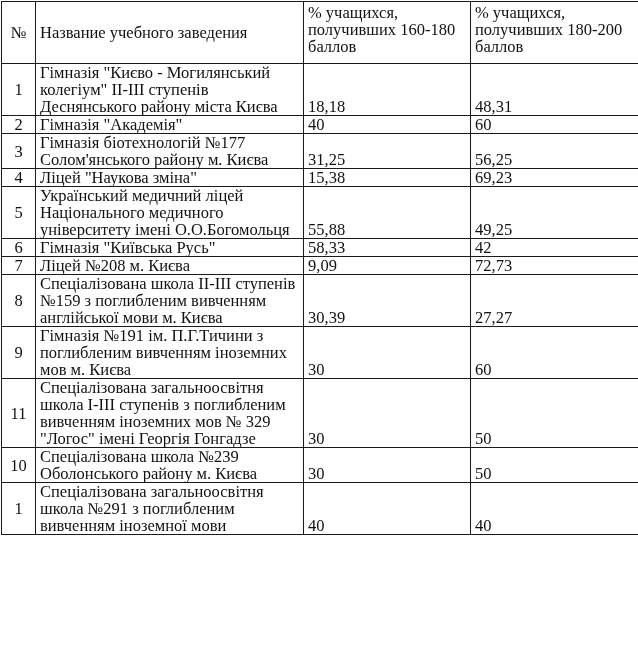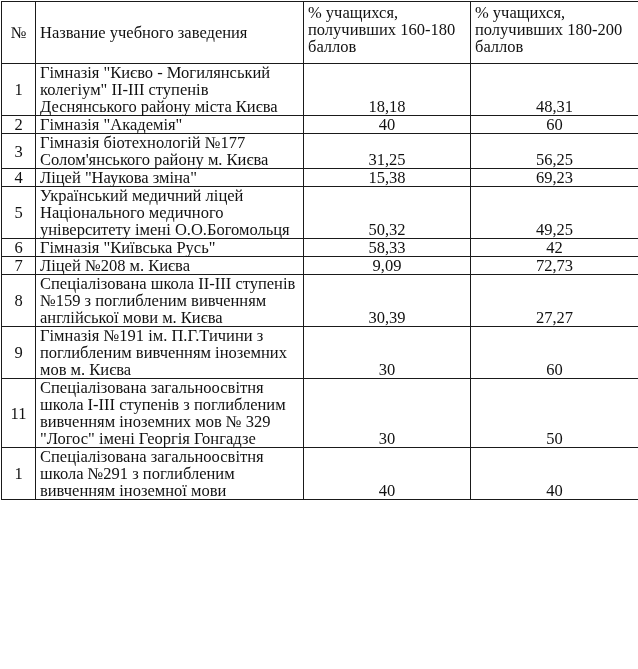--- a/index.html
+++ b/index.html
@@ -25,21 +25,21 @@
     padding: 0 4px;
     line-height: 17px;
     font-weight: normal;
     vertical-align: bottom;
   }
   th { text-align: left; vertical-align: middle; }
   th.hdr-num { text-align: center; }
   th.hdr-pct { vertical-align: top; padding-top: 2px; }
   td.num { text-align: center; vertical-align: middle; }
   td.name { text-align: left; }
-  td.val { text-align: center; }
+  td.val { text-align: left; }
   col.c1 { width: 34px; }
   col.c2 { width: 268px; }
   col.c3 { width: 167px; }
   col.c4 { width: 168px; }
   tr.hdr { height: 62px; }
 </style>
 </head>
 <body>
 
 <div class="doc">
@@ -79,21 +79,21 @@
       </tr>
       <tr>
         <td class="num">4</td>
         <td class="name">Ліцей "Наукова зміна"</td>
         <td class="val">15,38</td>
         <td class="val">69,23</td>
       </tr>
       <tr>
         <td class="num">5</td>
         <td class="name">Український медичний ліцей Національного медичного університету імені О.О.Богомольця</td>
-        <td class="val">50,32</td>
+        <td class="val">55,88</td>
         <td class="val">49,25</td>
       </tr>
       <tr>
         <td class="num">6</td>
         <td class="name">Гімназія "Київська Русь"</td>
         <td class="val">58,33</td>
         <td class="val">42</td>
       </tr>
       <tr>
         <td class="num">7</td>
@@ -113,20 +113,26 @@
         <td class="val">30</td>
         <td class="val">60</td>
       </tr>
       <tr>
         <td class="num">11</td>
         <td class="name">Спеціалізована загальноосвітня школа І-ІІІ ступенів з поглибленим вивченням іноземних мов № 329 "Логос" імені Георгія Гонгадзе</td>
         <td class="val">30</td>
         <td class="val">50</td>
       </tr>
       <tr>
+        <td class="num">10</td>
+        <td class="name">Спеціалізована школа №239 Оболонського району м. Києва</td>
+        <td class="val">30</td>
+        <td class="val">50</td>
+      </tr>
+      <tr>
         <td class="num">1</td>
         <td class="name">Спеціалізована загальноосвітня школа №291 з поглибленим вивченням іноземної мови</td>
         <td class="val">40</td>
         <td class="val">40</td>
       </tr>
     </tbody>
   </table>
 </div>
 
 </body></html>

